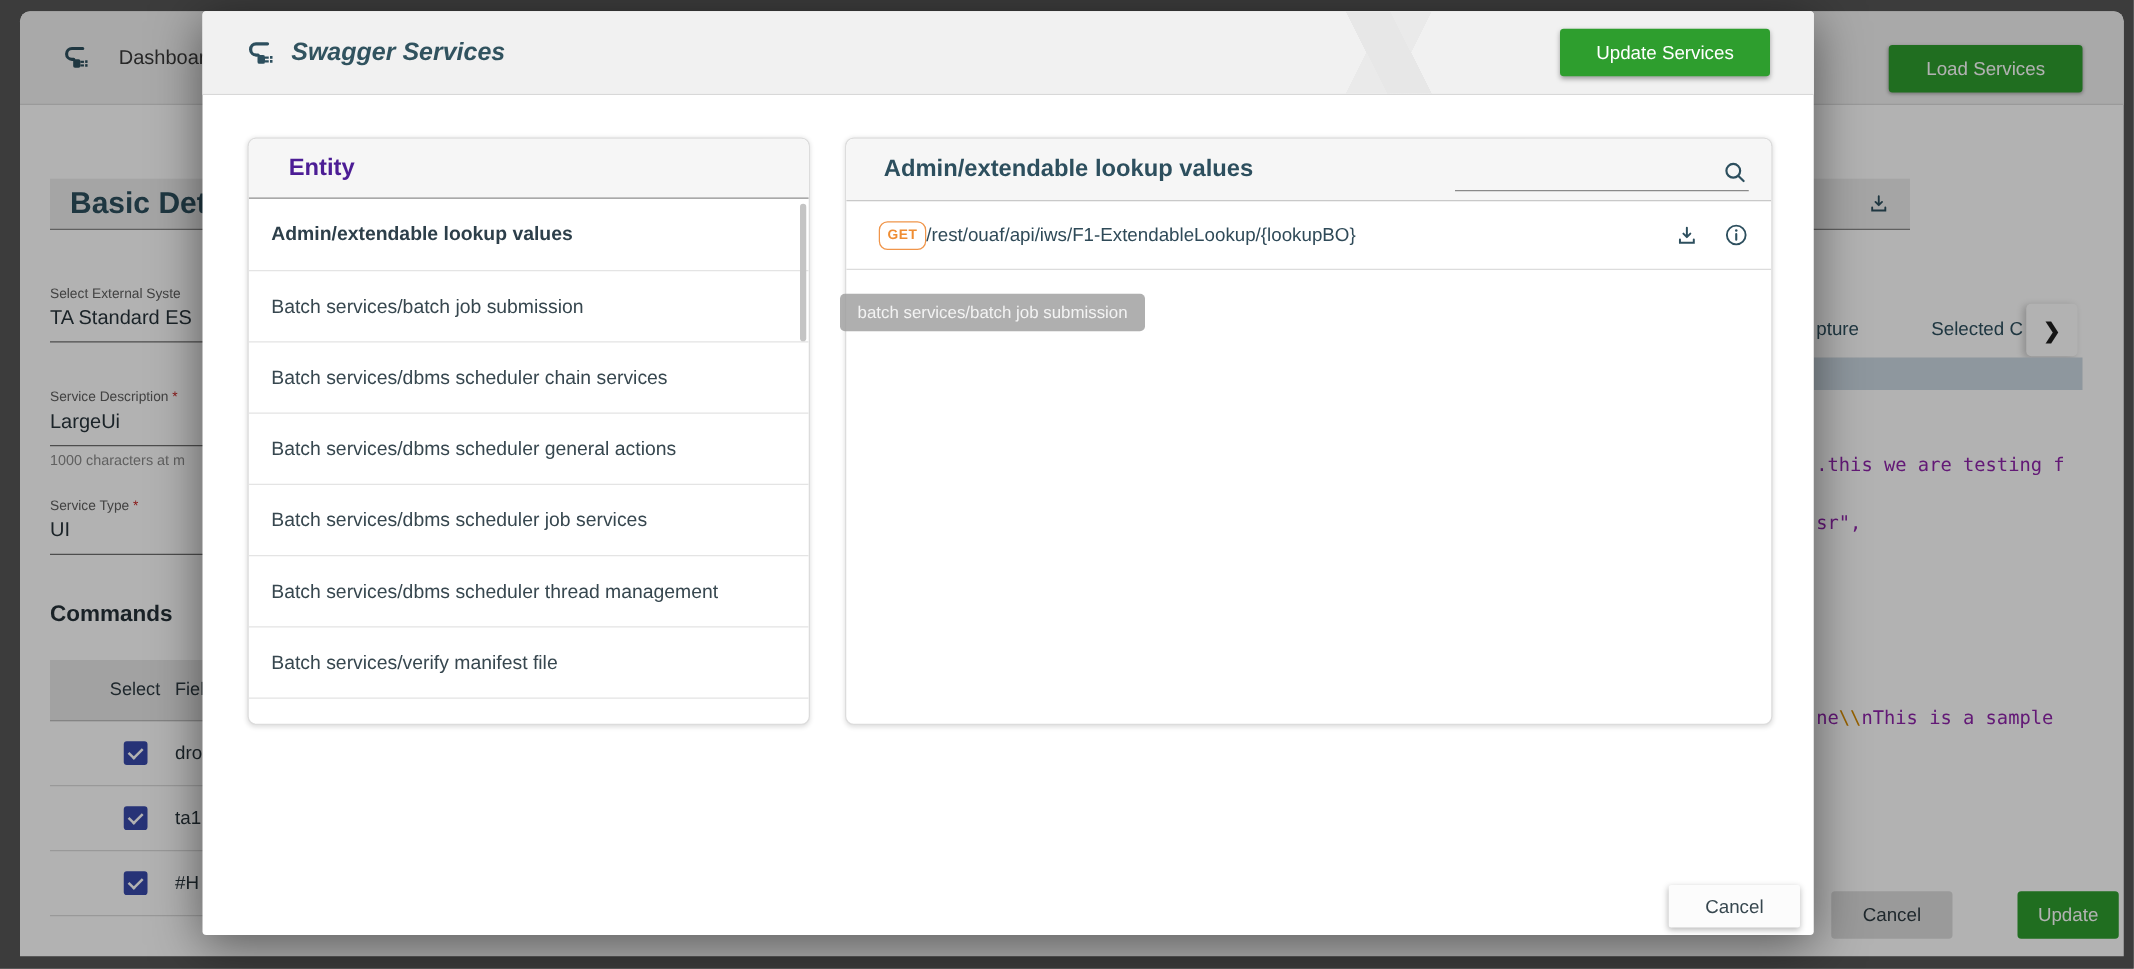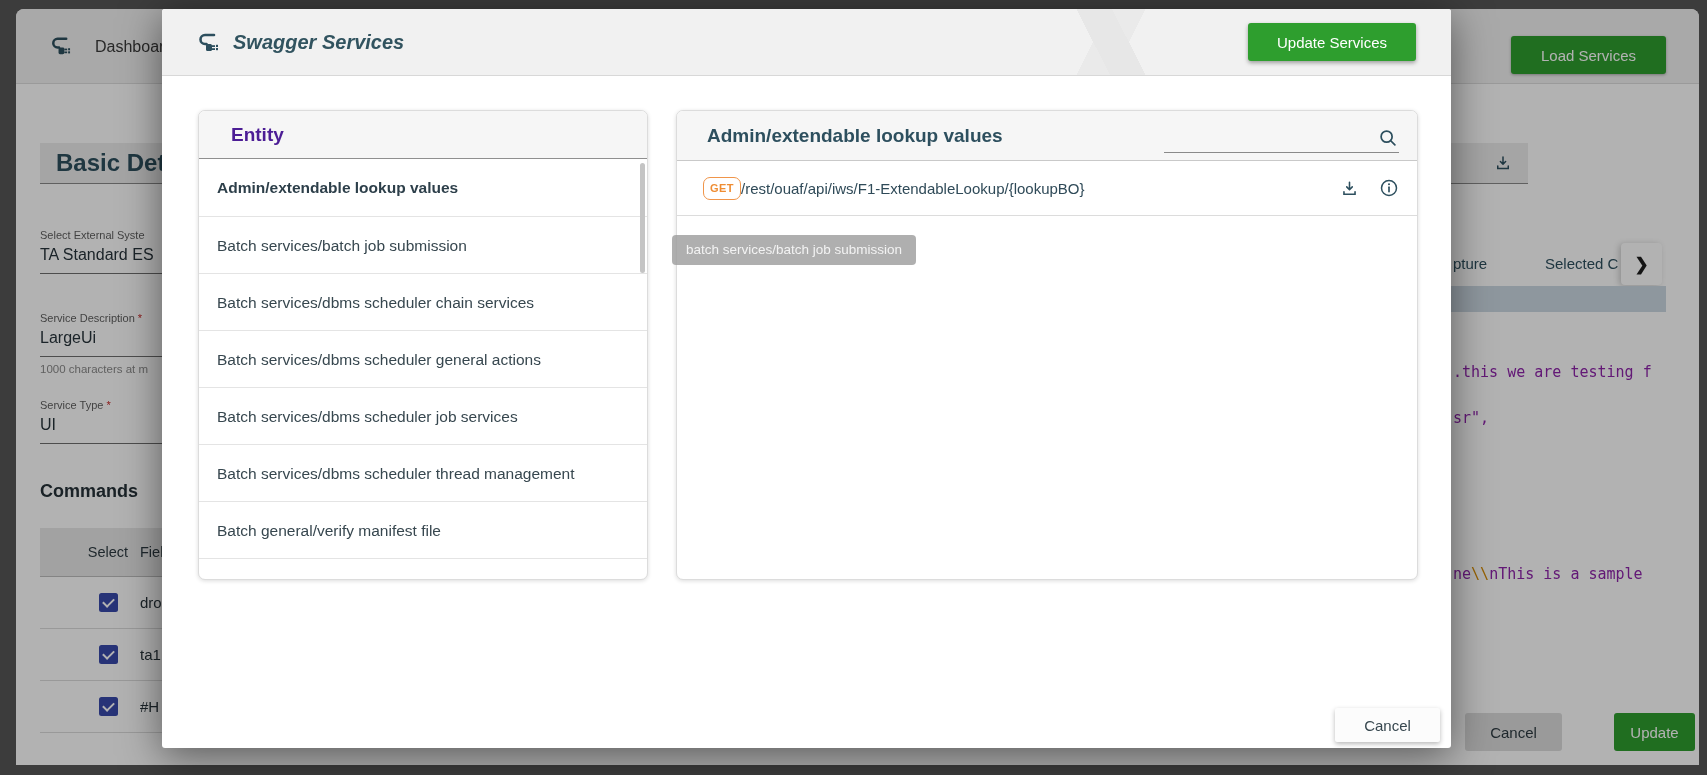--- a/index.html
+++ b/index.html
@@ -220,21 +220,21 @@
     </div>
 
     <div class="panel entity-panel">
       <div class="entity-head">Entity</div>
       <div class="entity-item selected">Admin/extendable lookup values</div>
       <div class="entity-item">Batch services/batch job submission</div>
       <div class="entity-item">Batch services/dbms scheduler chain services</div>
       <div class="entity-item">Batch services/dbms scheduler general actions</div>
       <div class="entity-item">Batch services/dbms scheduler job services</div>
       <div class="entity-item">Batch services/dbms scheduler thread management</div>
-      <div class="entity-item">Batch general/verify manifest file</div>
+      <div class="entity-item">Batch services/verify manifest file</div>
       <div class="entity-item-partial"></div>
       <div class="entity-scroll-thumb"></div>
     </div>
 
     <div class="panel detail-panel">
       <div class="detail-head">
         <span class="detail-title">Admin/extendable lookup values</span>
         <span class="search-wrap">
           <input type="text" placeholder="" style="">
           <span class="search-icon">

